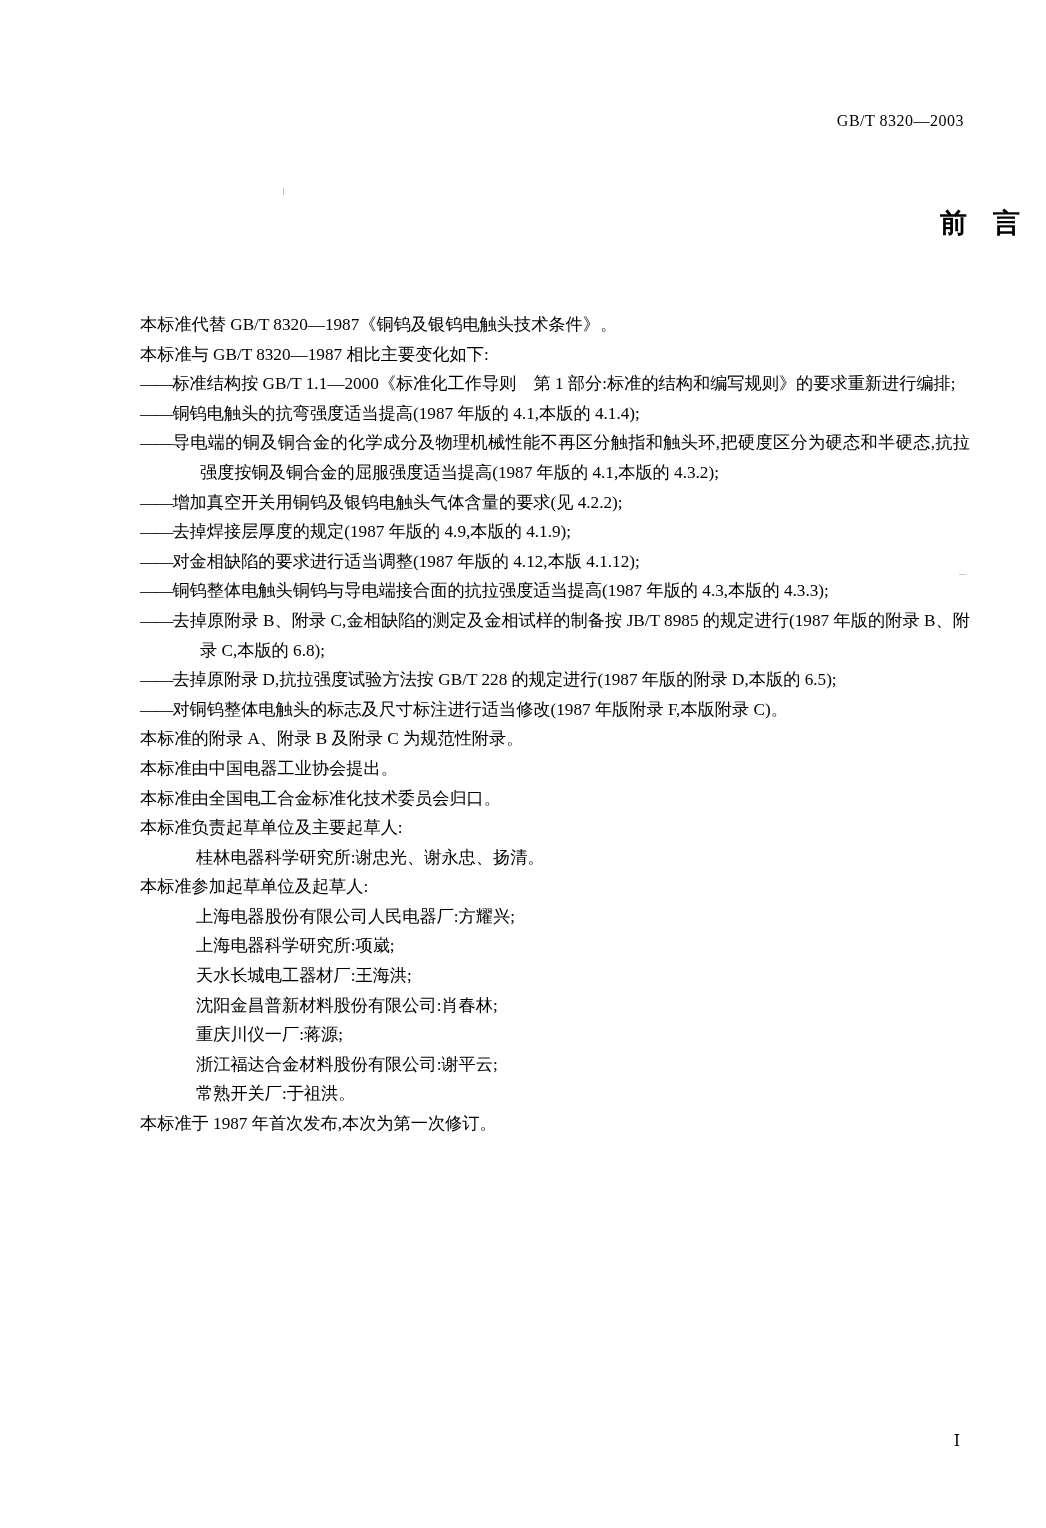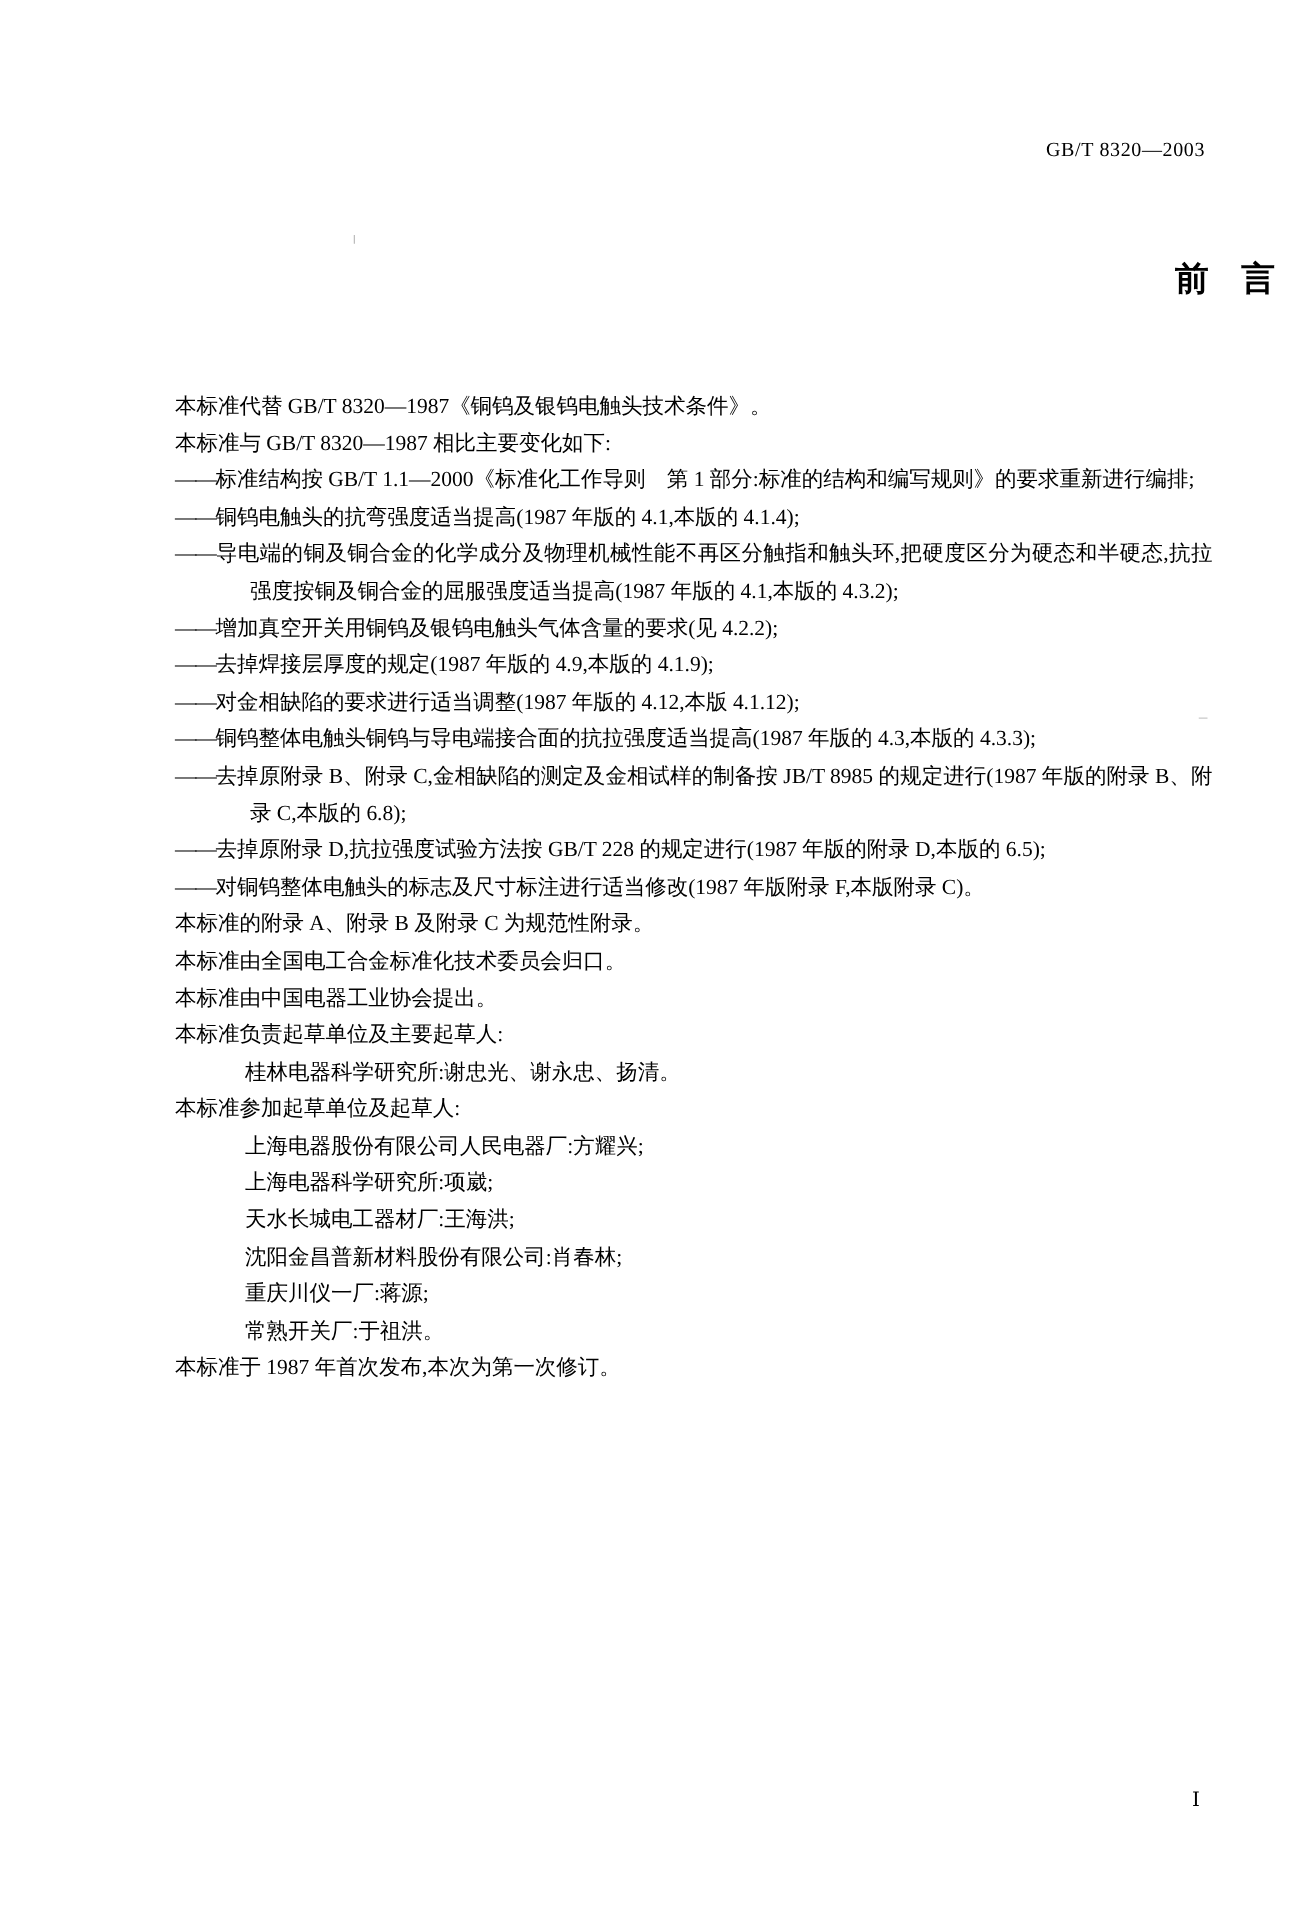--- a/index.html
+++ b/index.html
@@ -115,33 +115,34 @@
     <p class="dash-item"><span class="dash">——</span><span>导电端的铜及铜合金的化学成分及物理机械性能不再区分触指和触头环,把硬度区分为硬态和半硬态,抗拉强度按铜及铜合金的屈服强度适当提高(1987 年版的 4.1,本版的 4.3.2);</span></p>
     <p class="dash-item"><span class="dash">——</span><span>增加真空开关用铜钨及银钨电触头气体含量的要求(见 4.2.2);</span></p>
     <p class="dash-item"><span class="dash">——</span><span>去掉焊接层厚度的规定(1987 年版的 4.9,本版的 4.1.9);</span></p>
     <p class="dash-item"><span class="dash">——</span><span>对金相缺陷的要求进行适当调整(1987 年版的 4.12,本版 4.1.12);</span></p>
     <p class="dash-item"><span class="dash">——</span><span>铜钨整体电触头铜钨与导电端接合面的抗拉强度适当提高(1987 年版的 4.3,本版的 4.3.3);</span></p>
     <p class="dash-item"><span class="dash">——</span><span>去掉原附录 B、附录 C,金相缺陷的测定及金相试样的制备按 JB/T 8985 的规定进行(1987 年版的附录 B、附录 C,本版的 6.8);</span></p>
     <p class="dash-item"><span class="dash">——</span><span>去掉原附录 D,抗拉强度试验方法按 GB/T 228 的规定进行(1987 年版的附录 D,本版的 6.5);</span></p>
     <p class="dash-item"><span class="dash">——</span><span>对铜钨整体电触头的标志及尺寸标注进行适当修改(1987 年版附录 F,本版附录 C)。</span></p>
 
     <p class="para">本标准的附录 A、附录 B 及附录 C 为规范性附录。</p>
+    <p class="para">本标准由中国电器工业协会提出。</p>
     <p class="para">本标准由全国电工合金标准化技术委员会归口。</p>
-    <p class="para">本标准由中国电器工业协会提出。</p>
     <p class="para">本标准负责起草单位及主要起草人:</p>
 
     <p class="indent-item">桂林电器科学研究所:谢忠光、谢永忠、扬清。</p>
 
     <p class="para">本标准参加起草单位及起草人:</p>
 
     <p class="indent-item">上海电器股份有限公司人民电器厂:方耀兴;</p>
     <p class="indent-item">上海电器科学研究所:项崴;</p>
     <p class="indent-item">天水长城电工器材厂:王海洪;</p>
     <p class="indent-item">沈阳金昌普新材料股份有限公司:肖春林;</p>
     <p class="indent-item">重庆川仪一厂:蒋源;</p>
+    <p class="indent-item">浙江福达合金材料股份有限公司:谢平云;</p>
     <p class="indent-item">常熟开关厂:于祖洪。</p>
 
     <p class="para">本标准于 1987 年首次发布,本次为第一次修订。</p>
 
   </div>
 
   <div class="footer-page">Ⅰ</div>
 
 </div>
 

